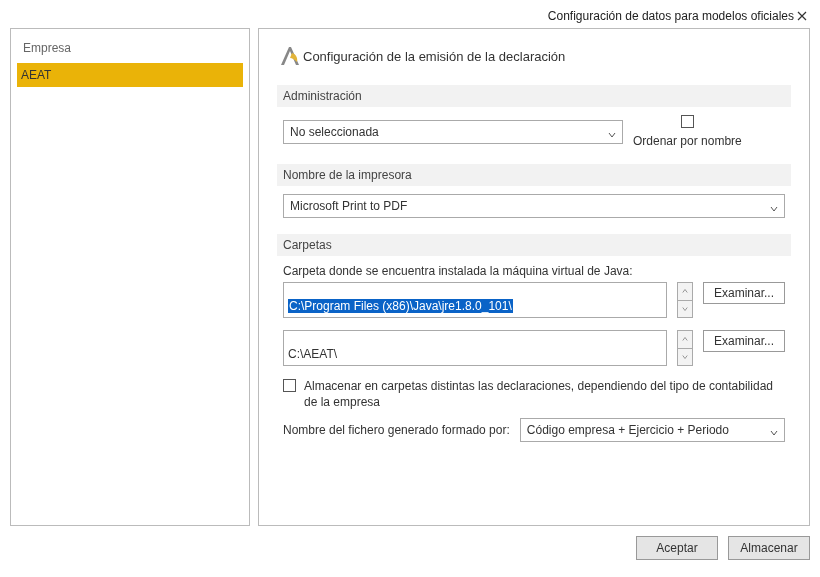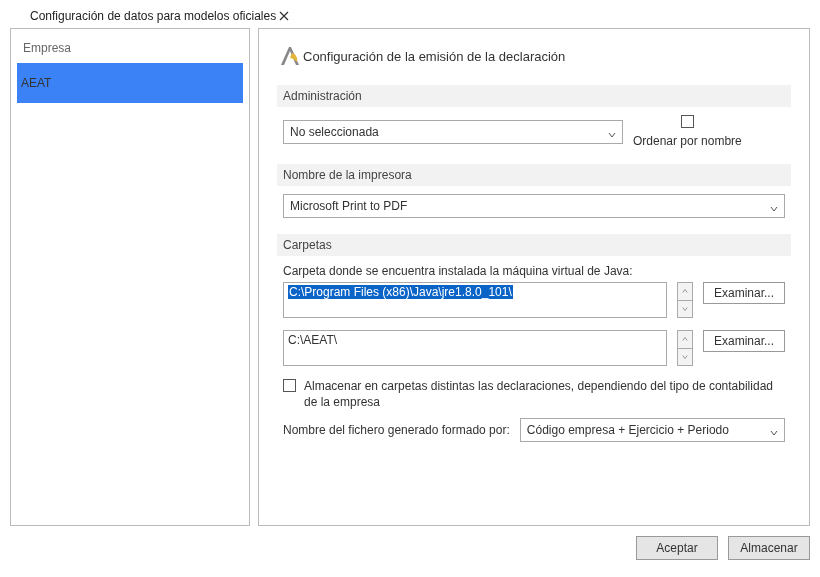--- a/index.html
+++ b/index.html
@@ -9,24 +9,23 @@
     font-size: 12px;
     color: #333;
     background: #fff;
     width: 820px;
     height: 577px;
     overflow: hidden;
   }
   .titlebar {
     display: flex;
     align-items: center;
-    justify-content: flex-start;
+    justify-content: flex-end;
     padding: 10px 10px 6px 10px;
     height: 28px;
-    margin-left: 20px;
   }
   .titlebar .title { font-size: 12px; color: #222; }
   .titlebar .close {
     width: 16px; height: 16px;
     display: flex; align-items: center; justify-content: center;
     cursor: default;
   }
   .content {
     display: flex;
     gap: 8px;
@@ -37,23 +36,23 @@
     height: 498px;
     border: 1px solid #bbb;
     background: #fff;
     padding: 10px;
   }
   .left-panel .col-header {
     color: #666;
     padding: 2px 2px 8px 2px;
   }
   .left-panel .row-selected {
-    background: #3b82f6;
+    background: #eab308;
     color: #333;
-    padding: 13px 4px;
+    padding: 5px 4px;
     margin: 0 -4px;
   }
   .right-panel {
     flex: 1;
     height: 498px;
     border: 1px solid #bbb;
     background: #fff;
     padding: 14px 18px 10px 18px;
     display: flex;
     flex-direction: column;
@@ -116,21 +115,21 @@
     padding: 0 6px 4px 6px;
   }
   .path-row {
     display: flex; gap: 10px; align-items: stretch;
     padding: 0 6px 12px 6px;
   }
   .textarea {
     flex: 1;
     border: 1px solid #aaa;
     height: 36px;
-    padding: 2px 4px;
+    padding: 16px 4px;
     font-size: 12px;
     background: #fff;
     overflow: hidden;
     position: relative;
   }
   .textarea .selected-text {
     background: #0a63c7;
     color: #fff;
     padding: 0 1px;
   }

